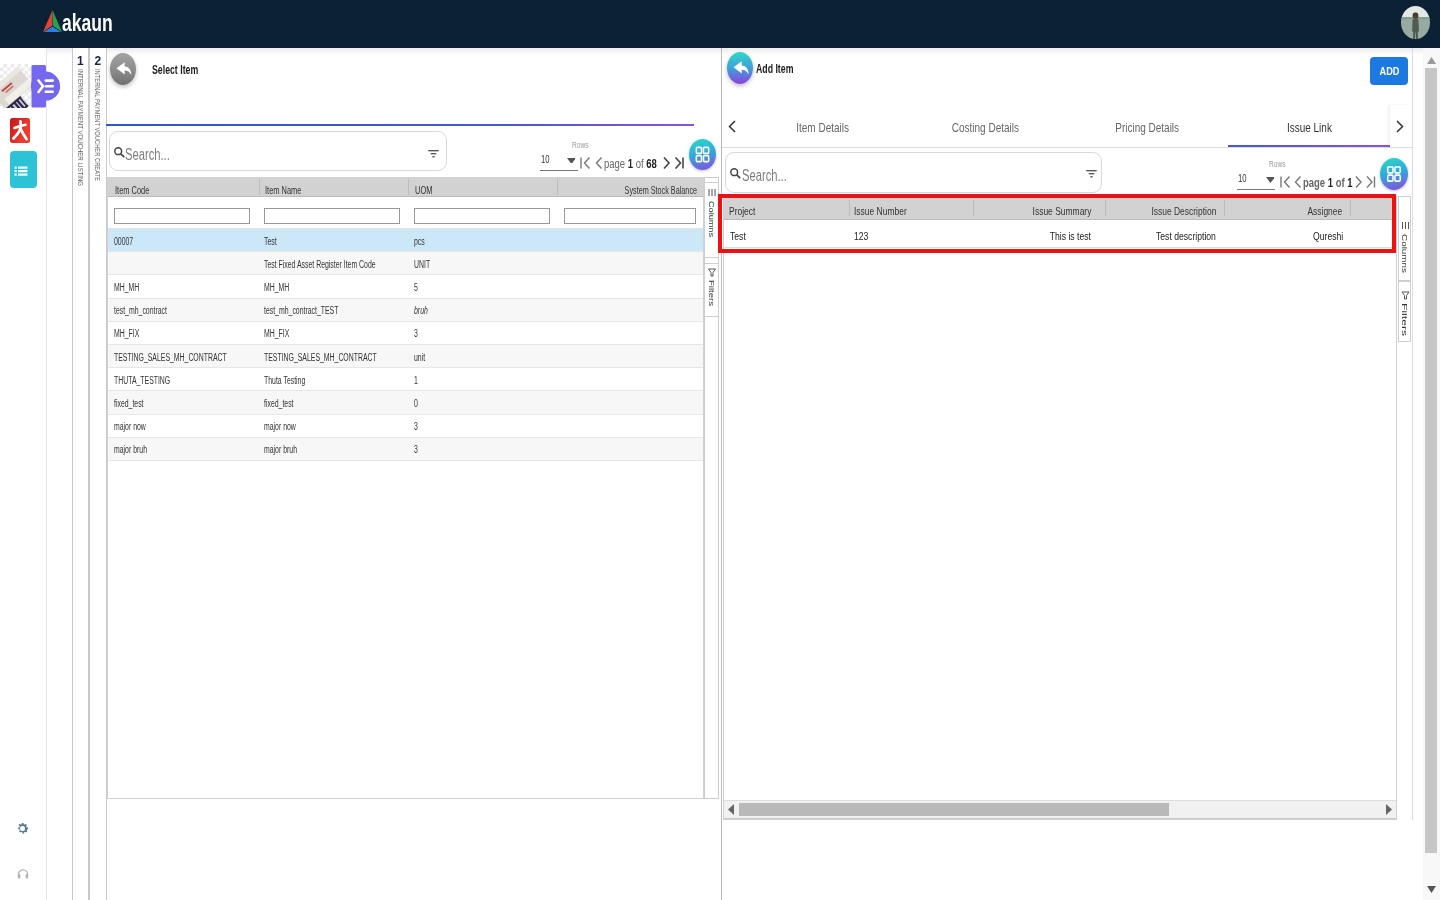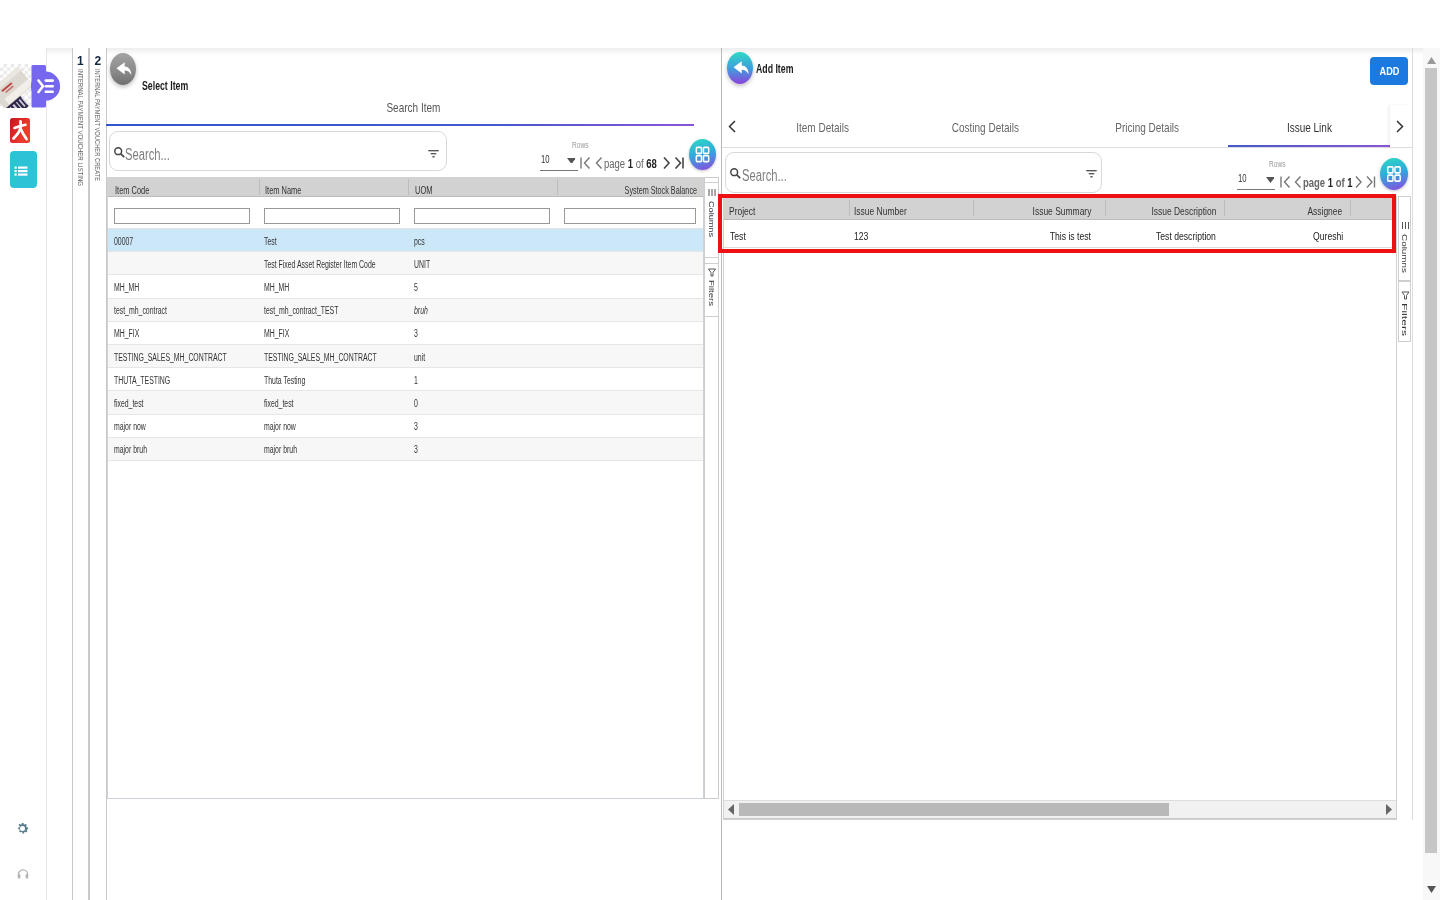--- a/index.html
+++ b/index.html
@@ -40,20 +40,39 @@
     box-shadow:0 1px 3px rgba(0,0,0,0.25); }
   .vtabbox { background:#fff; border:1px solid #cfcfcf; }
   .thead-grey { background:#d2d2d2; }
   .hcell { font-size:10.5px; color:#333;text-decoration:underline; }
   .dcell { font-size:10px; color:#333; }
 </style>
 </head>
 <body>
 <div id="page">
 
+  <div class="abs" id="topbar">
+    <svg class="abs" style="left:43px; top:10px;" width="19" height="23" viewBox="0 0 19 23">
+      <polygon points="9.5,0 0,22 9.2,15.8" fill="#df4333"></polygon>
+      <polygon points="9.5,0 19,22 9.8,15.8" fill="#28a14d"></polygon>
+      <polygon points="0.9,22 18.1,22 9.5,16.5" fill="#2c80e2"></polygon>
+    </svg>
+    <div class="abs" id="logo-text"><span class="tx" style="transform:scaleX(0.73);">akaun</span></div>
+    <div class="abs" id="avatar">
+      <svg width="29" height="33" viewBox="0 0 29 33">
+        <rect x="0" y="0" width="29" height="11" fill="#e3e8e4"></rect>
+        <rect x="0" y="11" width="29" height="22" fill="#97aba4"></rect>
+        <rect x="0" y="11" width="29" height="2.5" fill="#879d95"></rect>
+        <path d="M11.5 14 C11.5 11.5 17.5 11.5 17.5 14 L18 25 C16 27 13 27 11 25 Z" fill="#57604f"></path>
+        <path d="M14.5 6.5 C12.3 6.5 11.6 8.2 11.8 10 C12 12.2 13 13.2 14.5 13.2 C16 13.2 17 12.2 17.2 10 C17.4 8.2 16.7 6.5 14.5 6.5 Z" fill="#5d4a3c"></path>
+        <path d="M12.6 13.5 L12 33 L14 33 L14.5 22 L15 33 L17 33 L16.4 13.5 Z" fill="#4f5a50"></path>
+        <path d="M11.8 8.5 C11.8 6 17.2 6 17.2 8.5 L17.3 12 C15.4 10.6 13.6 10.6 11.7 12 Z" fill="#4a3b30"></path>
+      </svg>
+    </div>
+  </div>
 
   <div class="abs" style="left:0; top:48px; width:1440px; height:7px;
        background:linear-gradient(180deg,rgba(0,0,0,0.07),rgba(0,0,0,0)); pointer-events:none;"></div>
 
   <div class="abs" id="sidebar"></div>
 
   <div class="abs" style="left:0; top:64px; width:32px; height:44px; overflow:hidden;
        background-image:linear-gradient(45deg,#e9e9e9 25%,transparent 25%,transparent 75%,#e9e9e9 75%),linear-gradient(45deg,#e9e9e9 25%,transparent 25%,transparent 75%,#e9e9e9 75%);
        background-size:7px 7px; background-position:0 0,3.5px 3.5px;">
     <svg width="32" height="44" viewBox="0 0 32 44">
@@ -129,23 +148,22 @@
         <text transform="translate(5,21) rotate(90)" textLength="112" lengthAdjust="spacingAndGlyphs" font-size="7" fill="#666" font-family="Liberation Sans">INTERNAL PAYMENT VOUCHER CREATE</text>
       </svg>
   </div>
 
   <div class="abs" style="left:109.5px; top:53px; width:26px; height:32px; border-radius:50%;
        background:linear-gradient(180deg,#a2a2a2 0%,#8c8c8c 55%,#6f6f6f 100%); box-shadow:0 2px 4px rgba(0,0,0,.25);">
     <svg width="26" height="32" viewBox="0 0 28 30">
       <path d="M15.8 7.8 L7 14.3 L15.8 20.8 L15.8 16.7 C19.5 16.7 21.6 18.5 23 21.8 C23 15.4 19.6 12.4 15.8 12.3 Z" fill="#fff"></path>
     </svg>
   </div>
-  <div class="abs ptitle" style="left:142px; top:63px;margin-top:16px;"><span class="tx">Select Item</span></div>
-
-  <div class="abs" style="left:106px; top:100px; width:614px; text-align:center; font-size:13.5px; color:#555;"><span class="txc">Search Item</span></div>
+  <div class="abs ptitle" style="left:152px; top:63px;"><span class="tx">Select Item</span></div>
+
   <div class="abs" style="left:106px; top:124px; width:588px; height:2px; background:linear-gradient(90deg,#2f55cf 0%,#4459cd 65%,#8a55d6 100%);"></div>
 
   <div class="abs searchbox" style="left:108.5px; top:131px; width:338px; height:40px;"></div>
   <svg class="abs" style="left:114px; top:147px;" width="11" height="11" viewBox="0 0 11 11">
     <circle cx="4.2" cy="4.2" r="3.4" stroke="#444" stroke-width="1.5" fill="none"></circle>
     <line x1="6.8" y1="6.8" x2="10.2" y2="10.2" stroke="#444" stroke-width="1.7"></line>
   </svg>
   <div class="abs searchtxt" style="left:125px; top:146px;"><span class="tx">Search...</span></div>
   <svg class="abs" style="left:428px; top:150px;" width="11" height="8" viewBox="0 0 13 10">
     <rect x="0" y="0" width="13" height="1.7" fill="#555"></rect>

